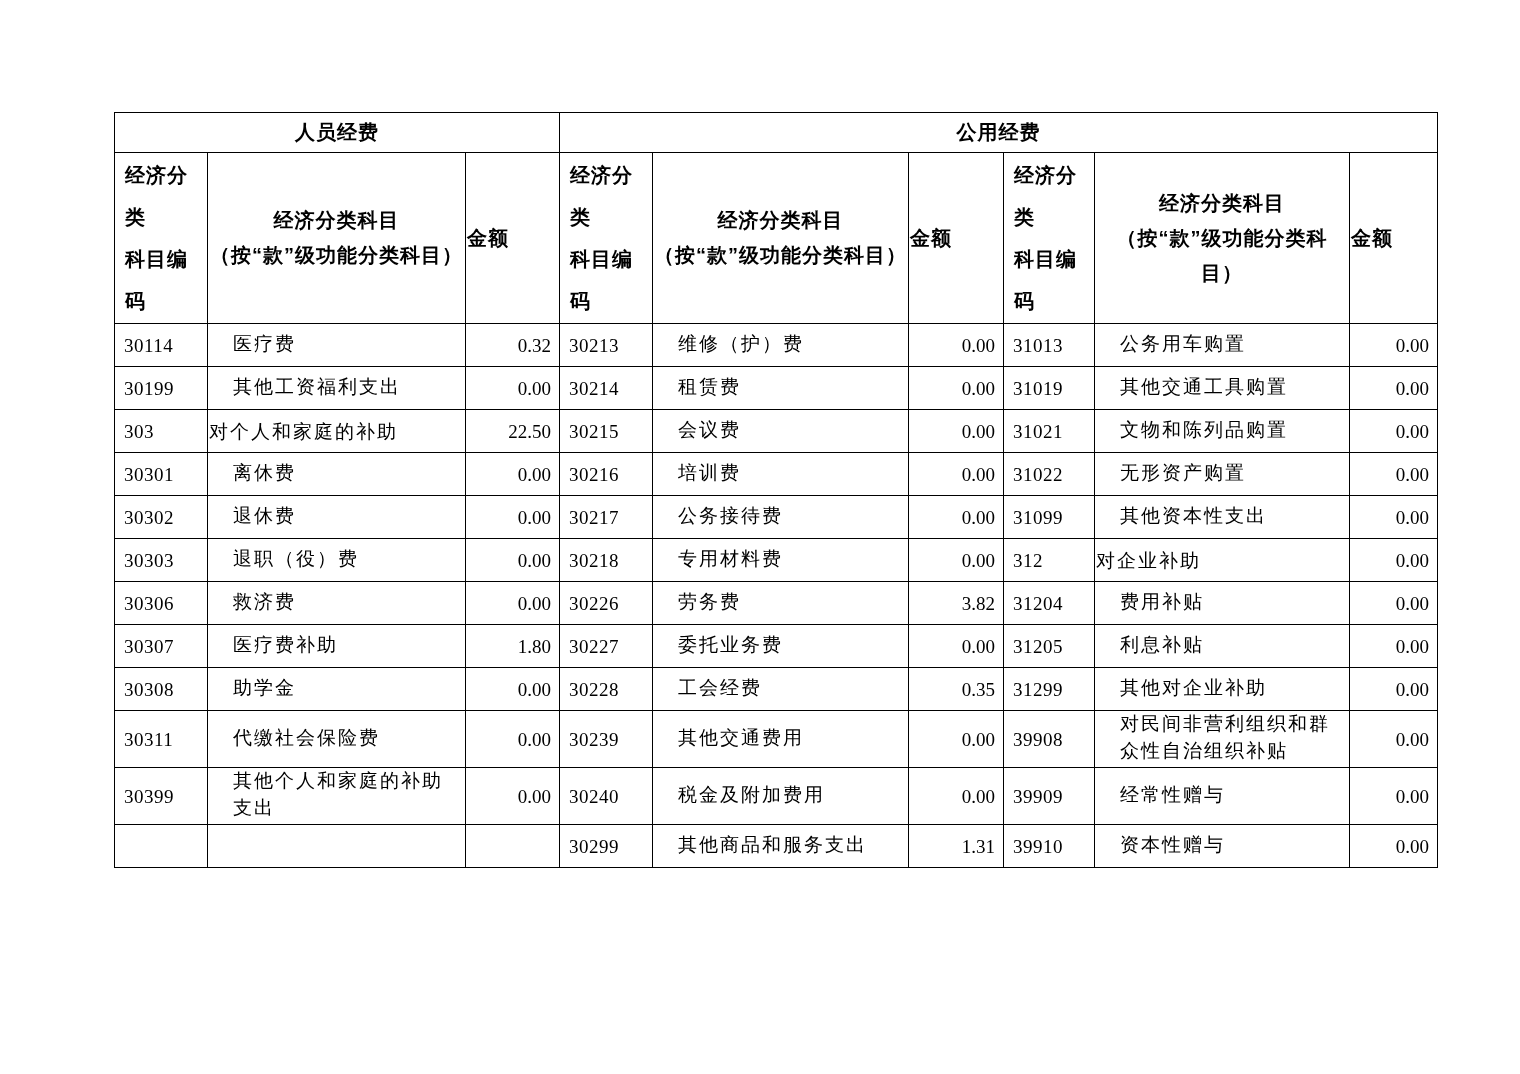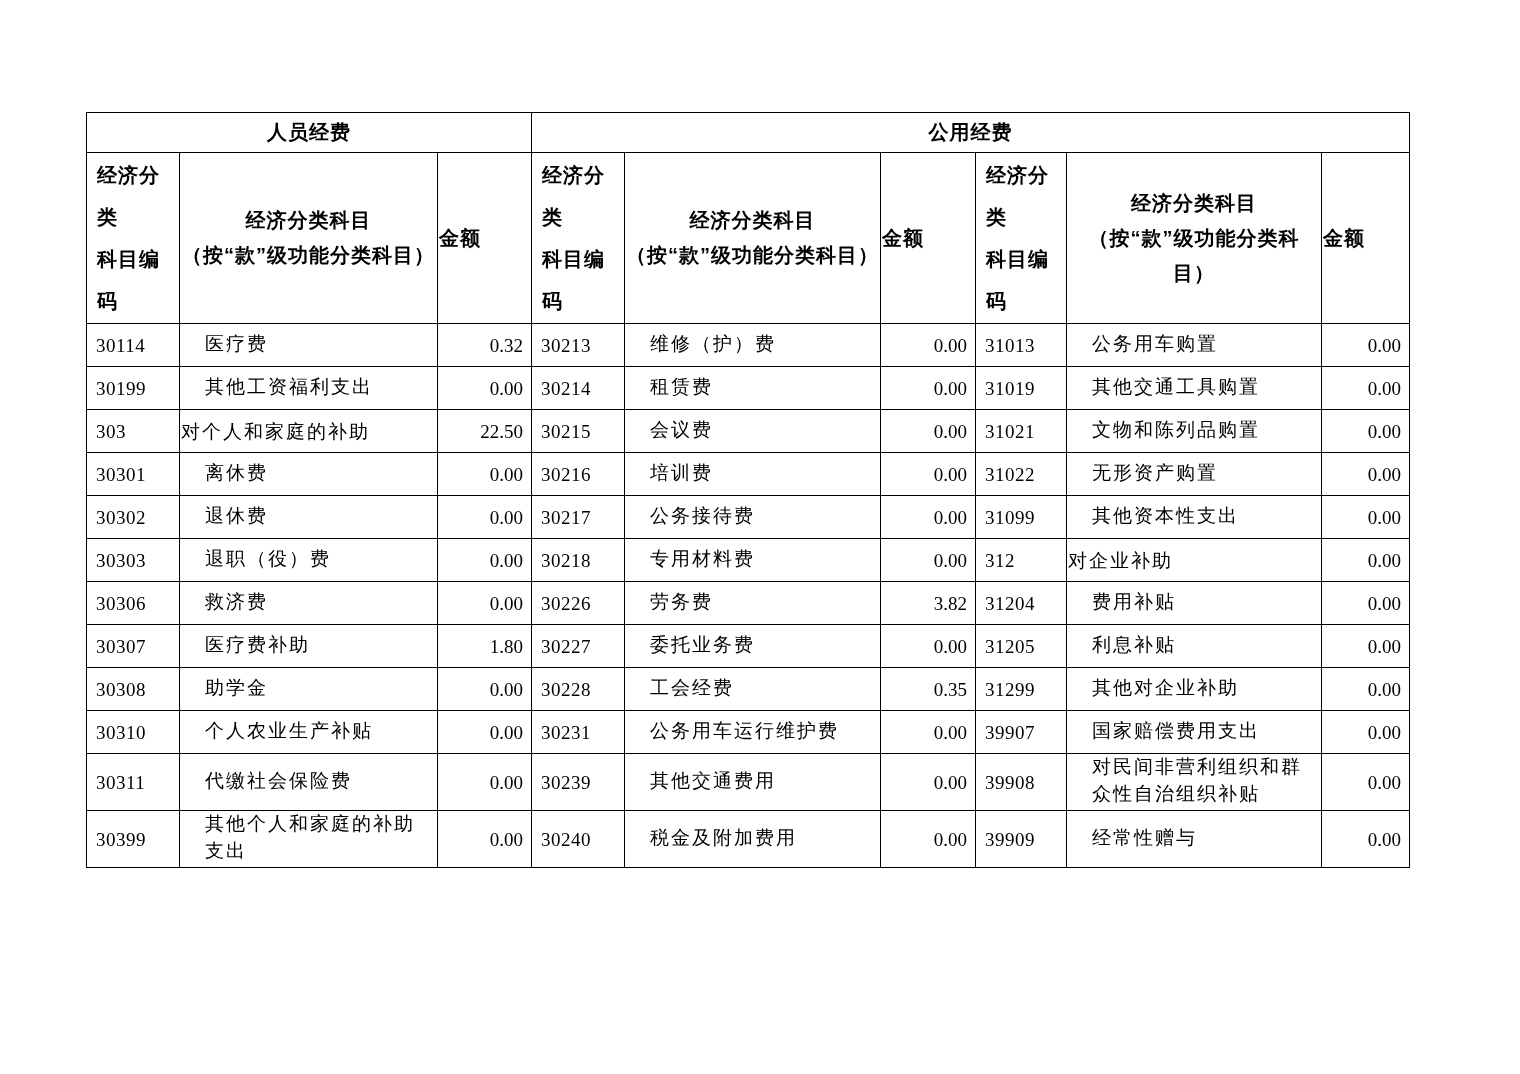--- a/index.html
+++ b/index.html
@@ -10,21 +10,21 @@
   .page {
     position: relative;
     width: 1520px;
     height: 1074px;
     background: #ffffff;
     font-family: "Liberation Serif", "DejaVu Serif", serif;
     color: #000000;
   }
   table.budget {
     position: absolute;
-    left: 86px;
+    left: 114px;
     top: 112px;
     width: 1324px;
     border-collapse: collapse;
     table-layout: fixed;
   }
   table.budget th,
   table.budget td {
     border: 1.5px solid #000000;
     overflow: hidden;
     vertical-align: middle;
@@ -215,47 +215,47 @@
           <td class="subject indent">助学金</td>
           <td class="amount">0.00</td>
           <td class="code">30228</td>
           <td class="subject indent">工会经费</td>
           <td class="amount">0.35</td>
           <td class="code">31299</td>
           <td class="subject indent">其他对企业补助</td>
           <td class="amount">0.00</td>
         </tr>
         <tr>
-          <td class="code">30310</td>
-          <td class="subject indent">个人农业生产补贴</td>
-          <td class="amount">0.00</td>
-          <td class="code">30231</td>
-          <td class="subject indent">公务用车运行维护费</td>
-          <td class="amount">0.00</td>
-          <td class="code">39907</td>
-          <td class="subject indent">国家赔偿费用支出</td>
-          <td class="amount">0.00</td>
-        </tr>
-        <tr>
           <td class="code">30311</td>
           <td class="subject indent">代缴社会保险费</td>
           <td class="amount">0.00</td>
           <td class="code">30239</td>
           <td class="subject indent">其他交通费用</td>
           <td class="amount">0.00</td>
           <td class="code">39908</td>
           <td class="subject indent">对民间非营利组织和群众性自治组织补贴</td>
           <td class="amount">0.00</td>
         </tr>
         <tr>
           <td class="code">30399</td>
           <td class="subject indent">其他个人和家庭的补助支出</td>
           <td class="amount">0.00</td>
           <td class="code">30240</td>
           <td class="subject indent">税金及附加费用</td>
           <td class="amount">0.00</td>
           <td class="code">39909</td>
           <td class="subject indent">经常性赠与</td>
+          <td class="amount">0.00</td>
+        </tr>
+        <tr>
+          <td class="code"></td>
+          <td class="subject"></td>
+          <td class="amount"></td>
+          <td class="code">30299</td>
+          <td class="subject indent">其他商品和服务支出</td>
+          <td class="amount">1.31</td>
+          <td class="code">39910</td>
+          <td class="subject indent">资本性赠与</td>
           <td class="amount">0.00</td>
         </tr>
       </tbody>
   </table>
 </div>
 
 </body></html>

